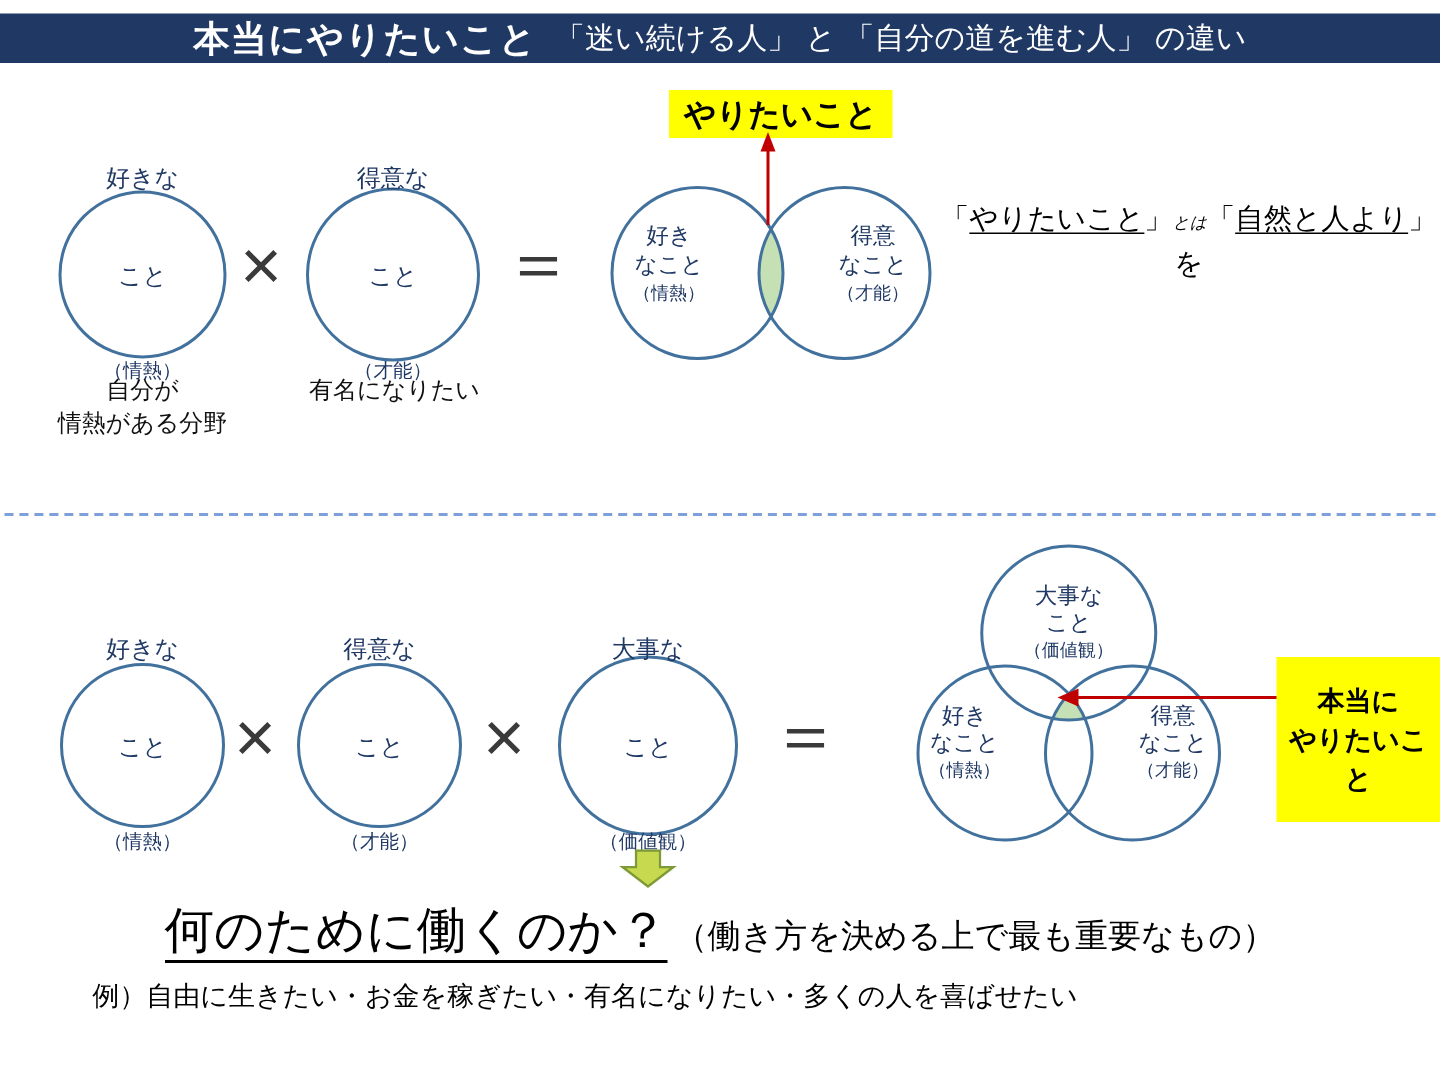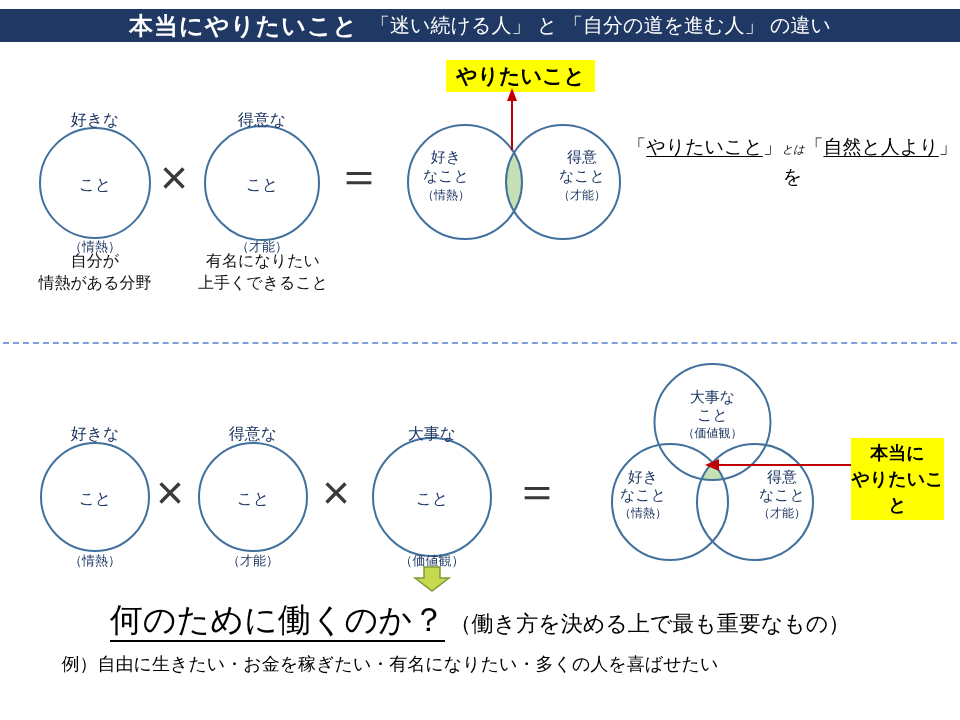--- a/index.html
+++ b/index.html
@@ -14,21 +14,21 @@
 
   .circle { position:absolute; background:#fff; border:2px solid #41719C; border-radius:50%;
             display:flex; flex-direction:column; align-items:center; justify-content:center;
             text-align:center; color:#1F3864; font-size:16px; line-height:1.3;gap:44px; }
   .circle .l3 { font-size:13px; }
 
   .op { position:absolute; color:#3a3a3a; font-size:48px; line-height:1; }
 
   .hl { position:absolute; background:#FFFF00; font-weight:bold; color:#000; text-align:center; }
   .want-label { left:446px; top:60px; font-size:21px; padding:2px 10px; }
-  .really-label { left:851px; top:438px; width:93px; font-size:18px; line-height:1.45; padding:2px 0;text-align:center; }
+  .really-label { left:851px; top:438px; width:109px; font-size:18px; line-height:1.45; padding:16px 0;text-align:center; }
 
   .caption { position:absolute; text-align:center; font-size:16px; color:#111; line-height:1.4; }
 
   .note { position:absolute; left:625px; top:132px; width:335px; text-align:center; color:#000; line-height:1.6; }
   .note .big { font-size:19px; }
   .note .small { font-size:11px;font-style:italic; }
   .note .u { text-decoration:underline; text-underline-offset:3px; }
 
   .divider { position:absolute; top:342px; left:3px; right:3px; border-top:2px dashed #7F9FD9; height:0; }
 
@@ -93,21 +93,20 @@
       <span class="big">を</span>
     </div>
   </div>
 
   <div class="caption" style="left:10px;top:250px;width:170px;">
     <div>自分が</div>
     <div>情熱がある分野</div>
   </div>
   <div class="caption" style="left:177px;top:250px;width:172px;">
     <div>有名になりたい</div>
-    <div>上手くできること</div>
   </div>
 
   <div class="divider"></div>
 
   <div class="circle" style="left:40px;top:442px;width:110px;height:110px;">
     <span>好きな</span>
     <span>こと</span>
     <span class="l3">（情熱）</span>
   </div>
 

